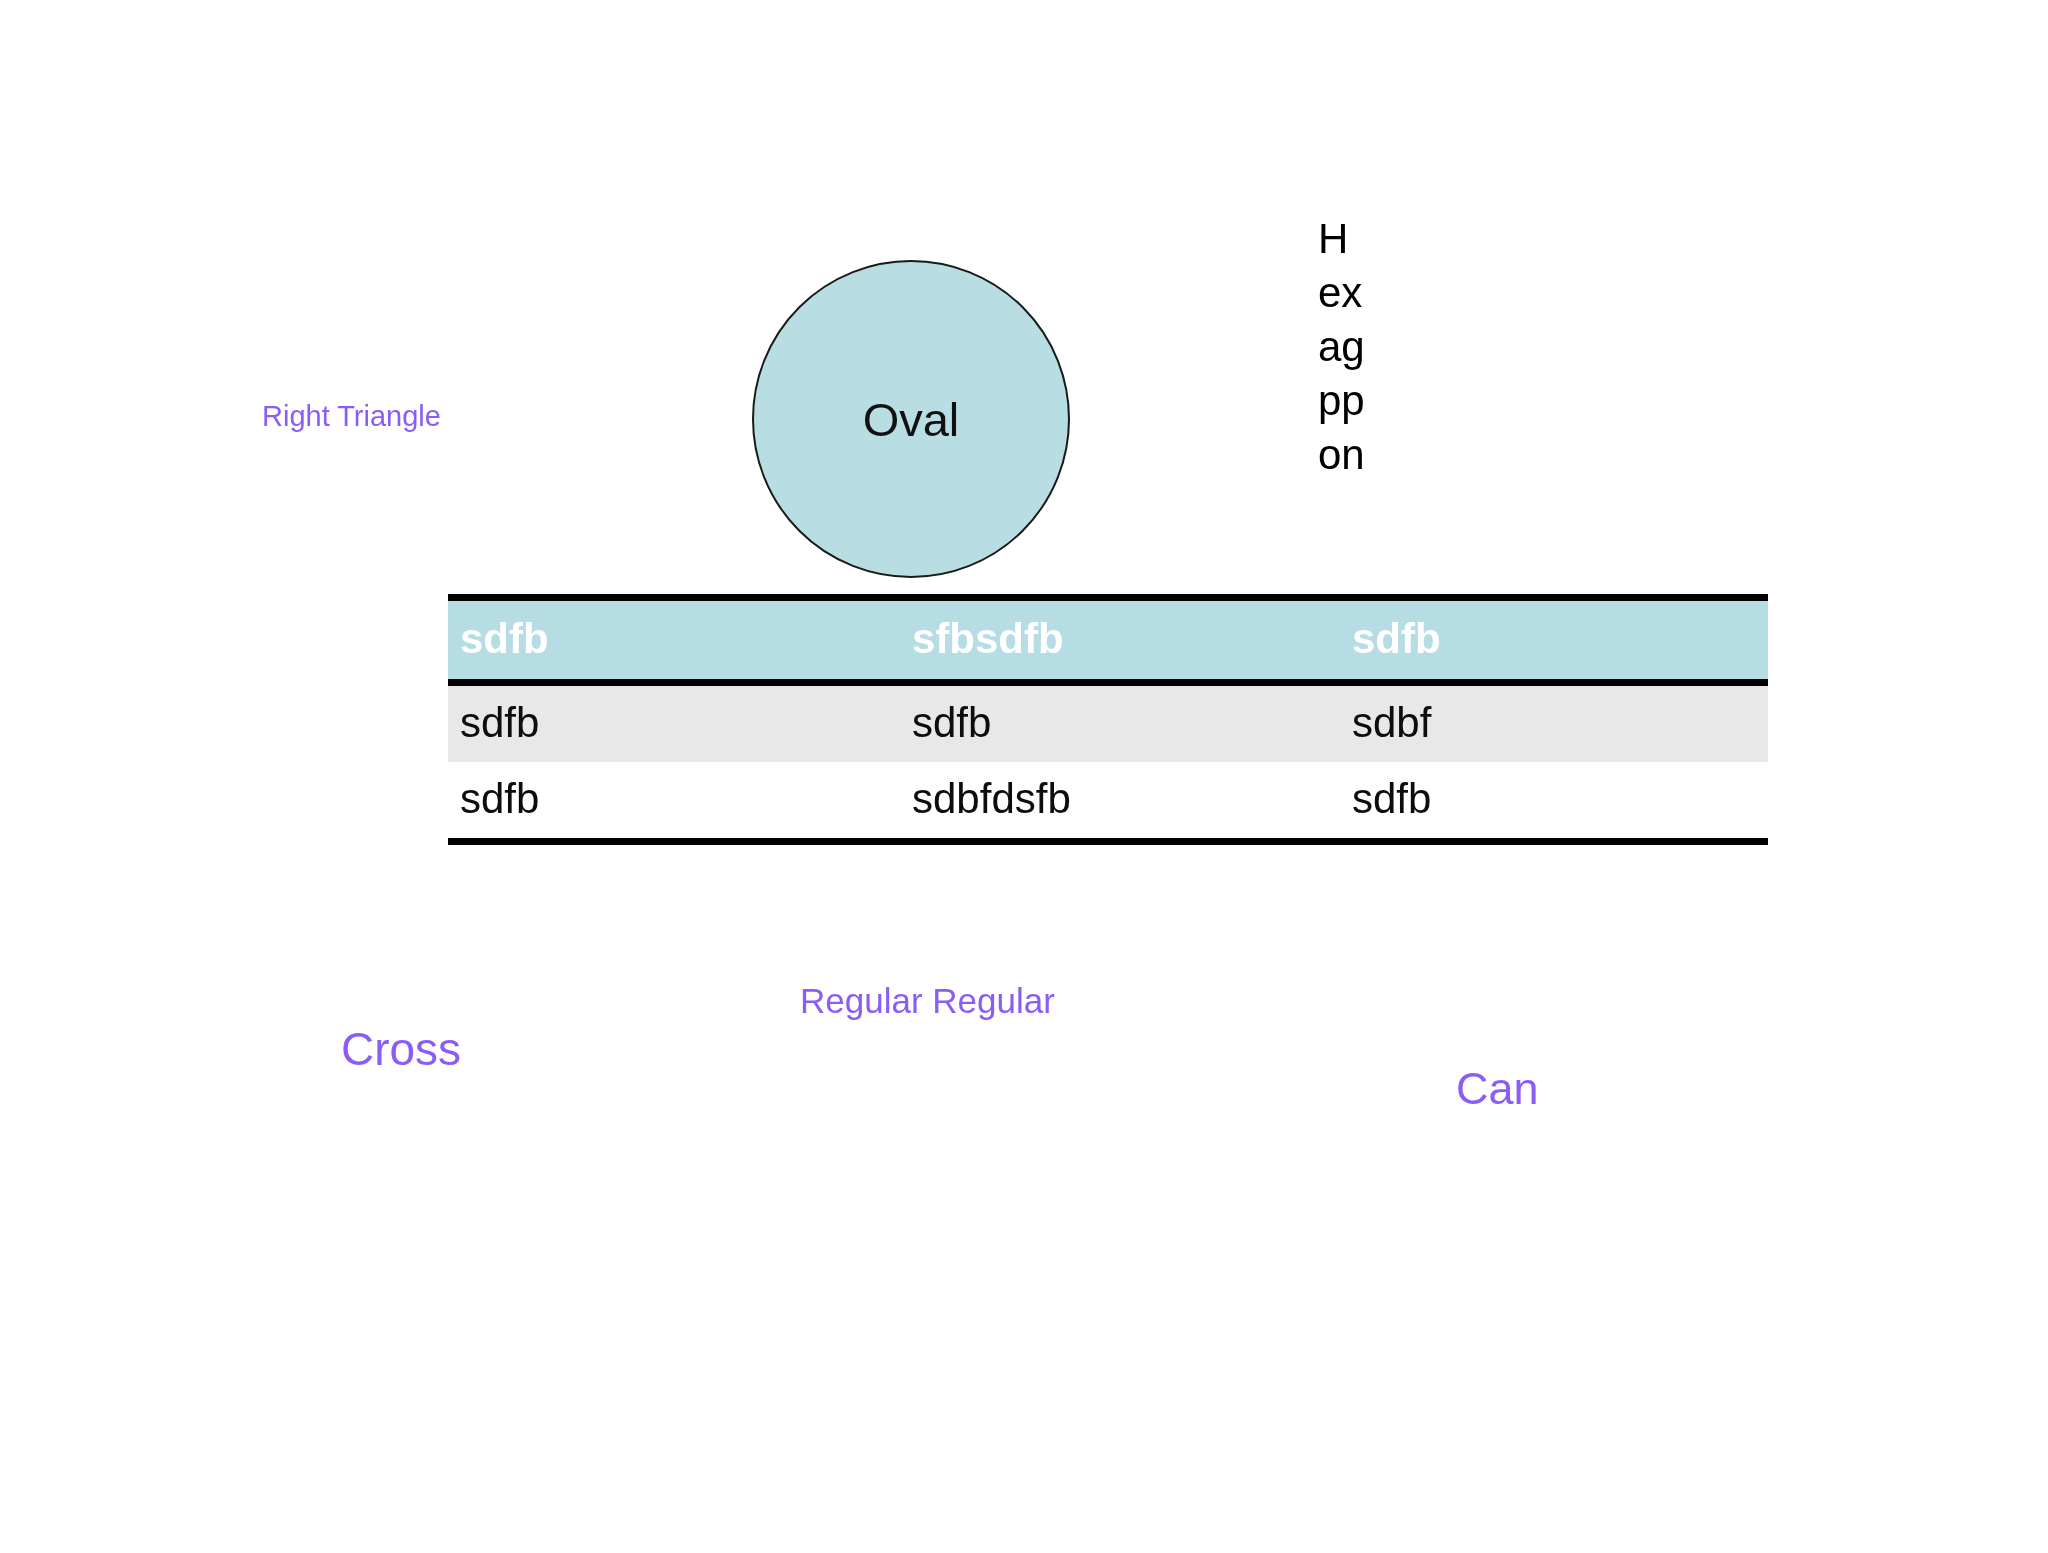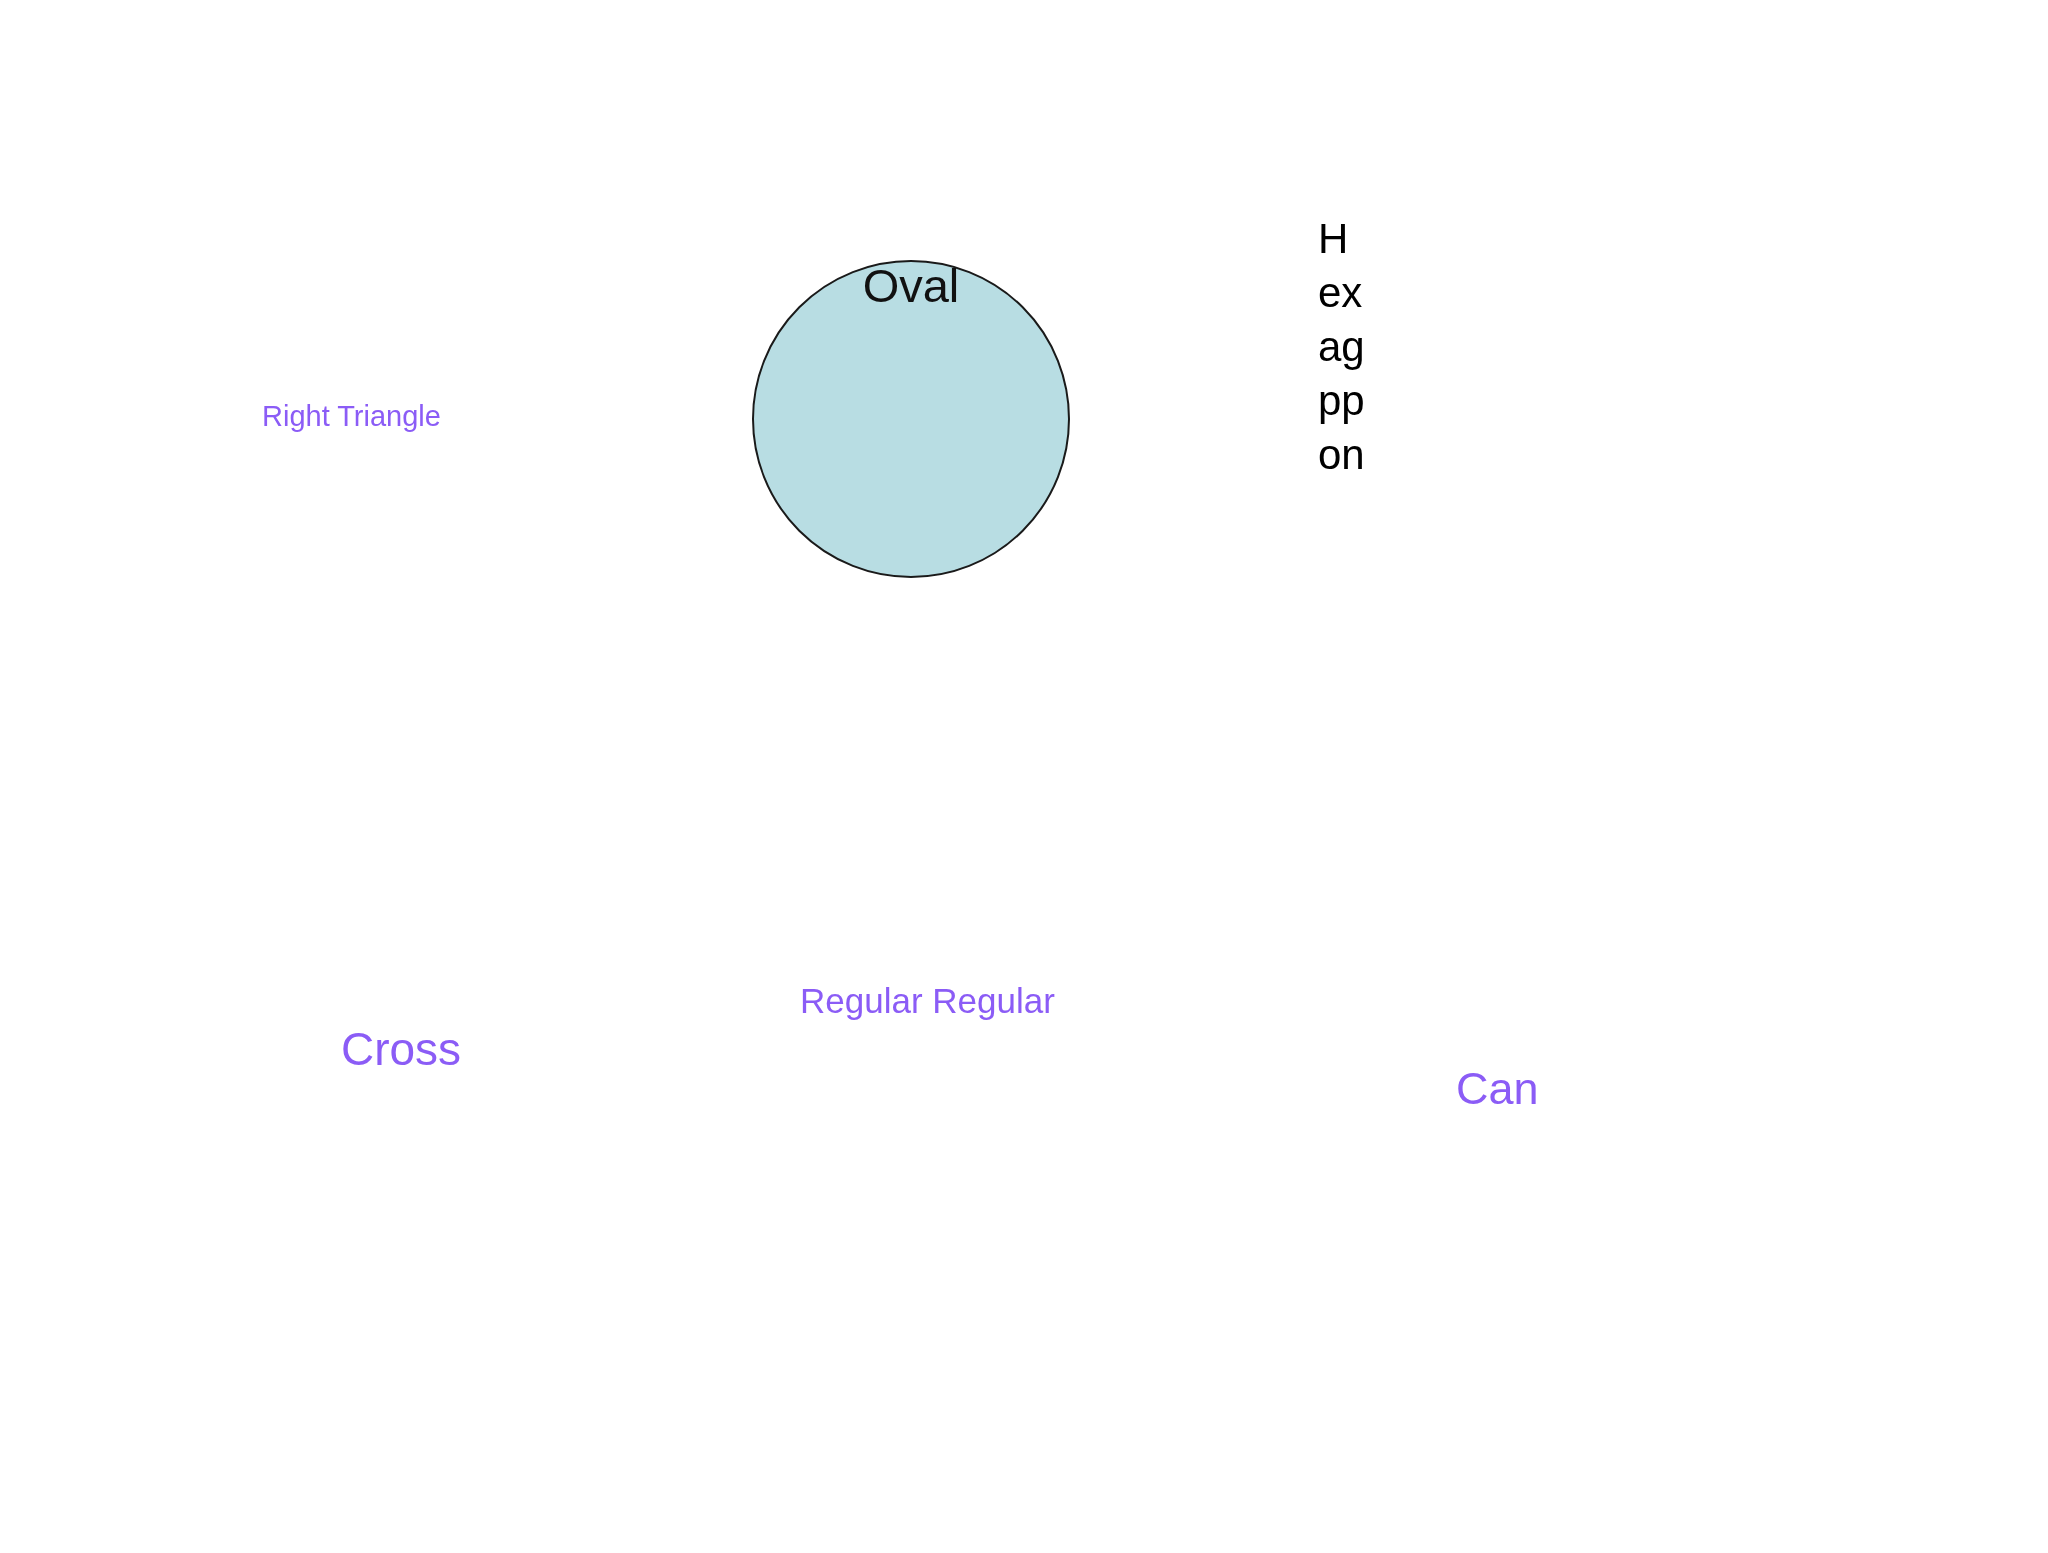--- a/index.html
+++ b/index.html
@@ -67,21 +67,21 @@
     position: absolute;
     left: 752px;
     top: 260px;
     width: 318px;
     height: 318px;
     border-radius: 50%;
     background: #b8dde3;
     border: 2px solid #1a1a1a;
     box-sizing: border-box;
     display: flex;
-    align-items: flex-start;
+    align-items: center;
     justify-content: center;
   }
   #oval-shape .oval-text {
     font-size: 47px;
     color: #111111;
     line-height: 1;
   }
 
   
   #data-table {
@@ -138,20 +138,46 @@
   </div>
 
   <div id="label-hexagon">
     <span class="hx-line">H</span>
     <span class="hx-line">ex</span>
     <span class="hx-line">ag</span>
     <span class="hx-line">pp</span>
     <span class="hx-line">on</span>
   </div>
 
+  <table id="data-table">
+    <colgroup>
+      <col class="c1">
+        <col class="c2">
+        <col class="c3">
+    </colgroup>
+    <thead>
+      <tr>
+        <th>sdfb</th>
+        <th>sfbsdfb</th>
+        <th>sdfb</th>
+      </tr>
+    </thead>
+    <tbody>
+      <tr class="row-alt">
+        <td>sdfb</td>
+        <td>sdfb</td>
+        <td>sdbf</td>
+      </tr>
+      <tr class="row-plain">
+        <td>sdfb</td>
+        <td>sdbfdsfb</td>
+        <td>sdfb</td>
+      </tr>
+    </tbody>
+  </table>
 
   <div class="shape-label" id="label-regular-pentagon">Regular Regular</div>
 
   <div class="shape-label" id="label-cross">Cross</div>
 
   <div class="shape-label" id="label-can">Can</div>
 
 </div>
 
 </body></html>

